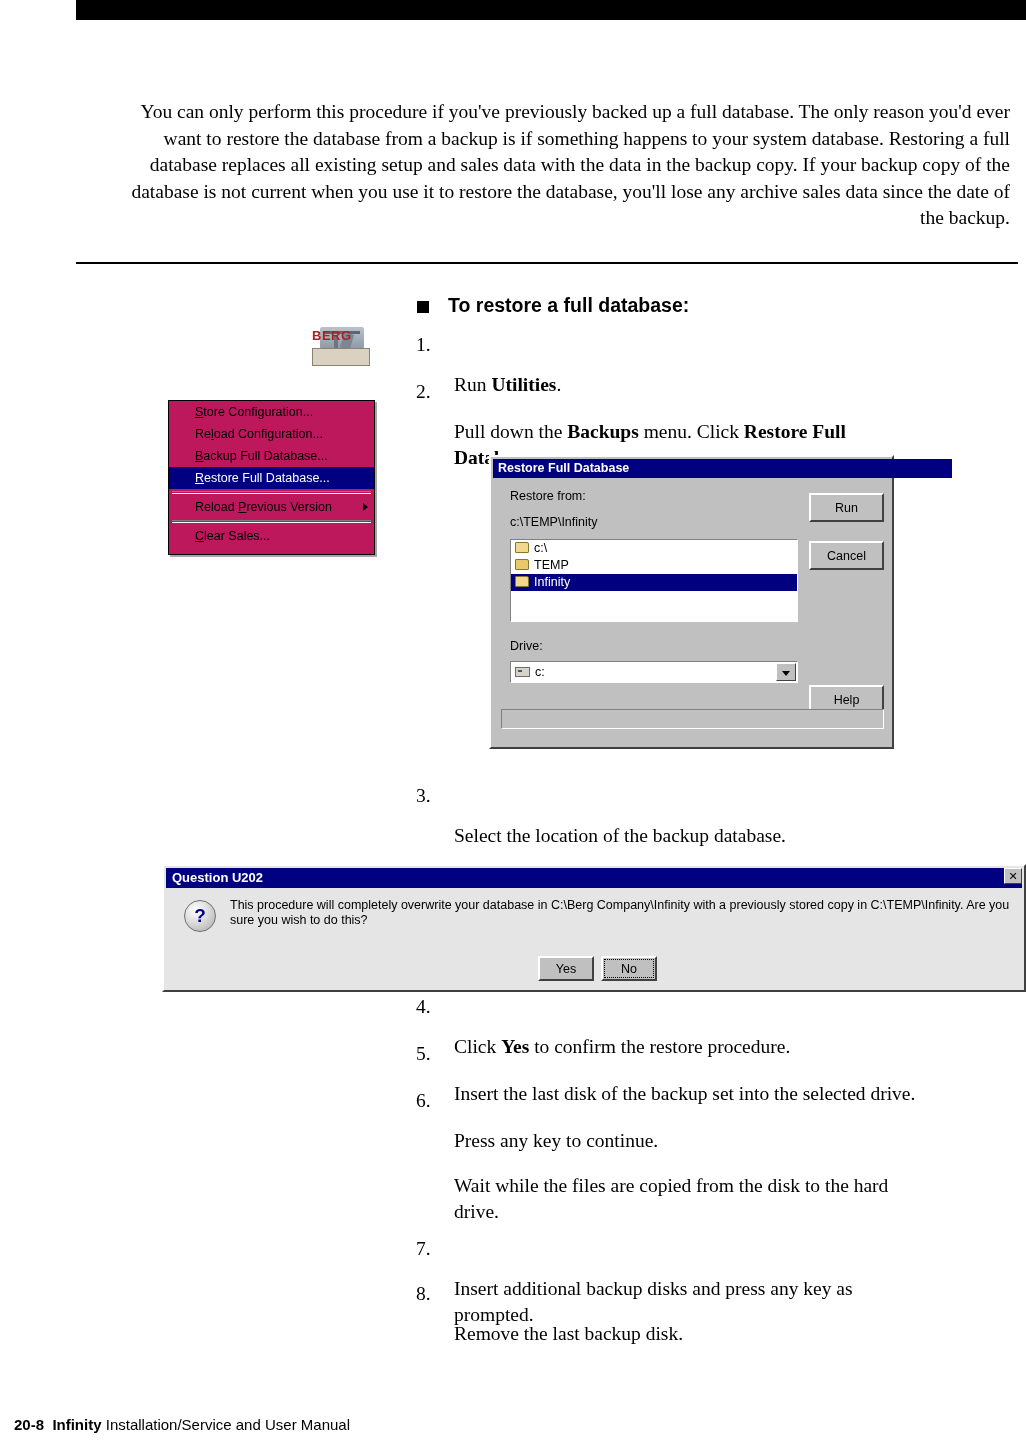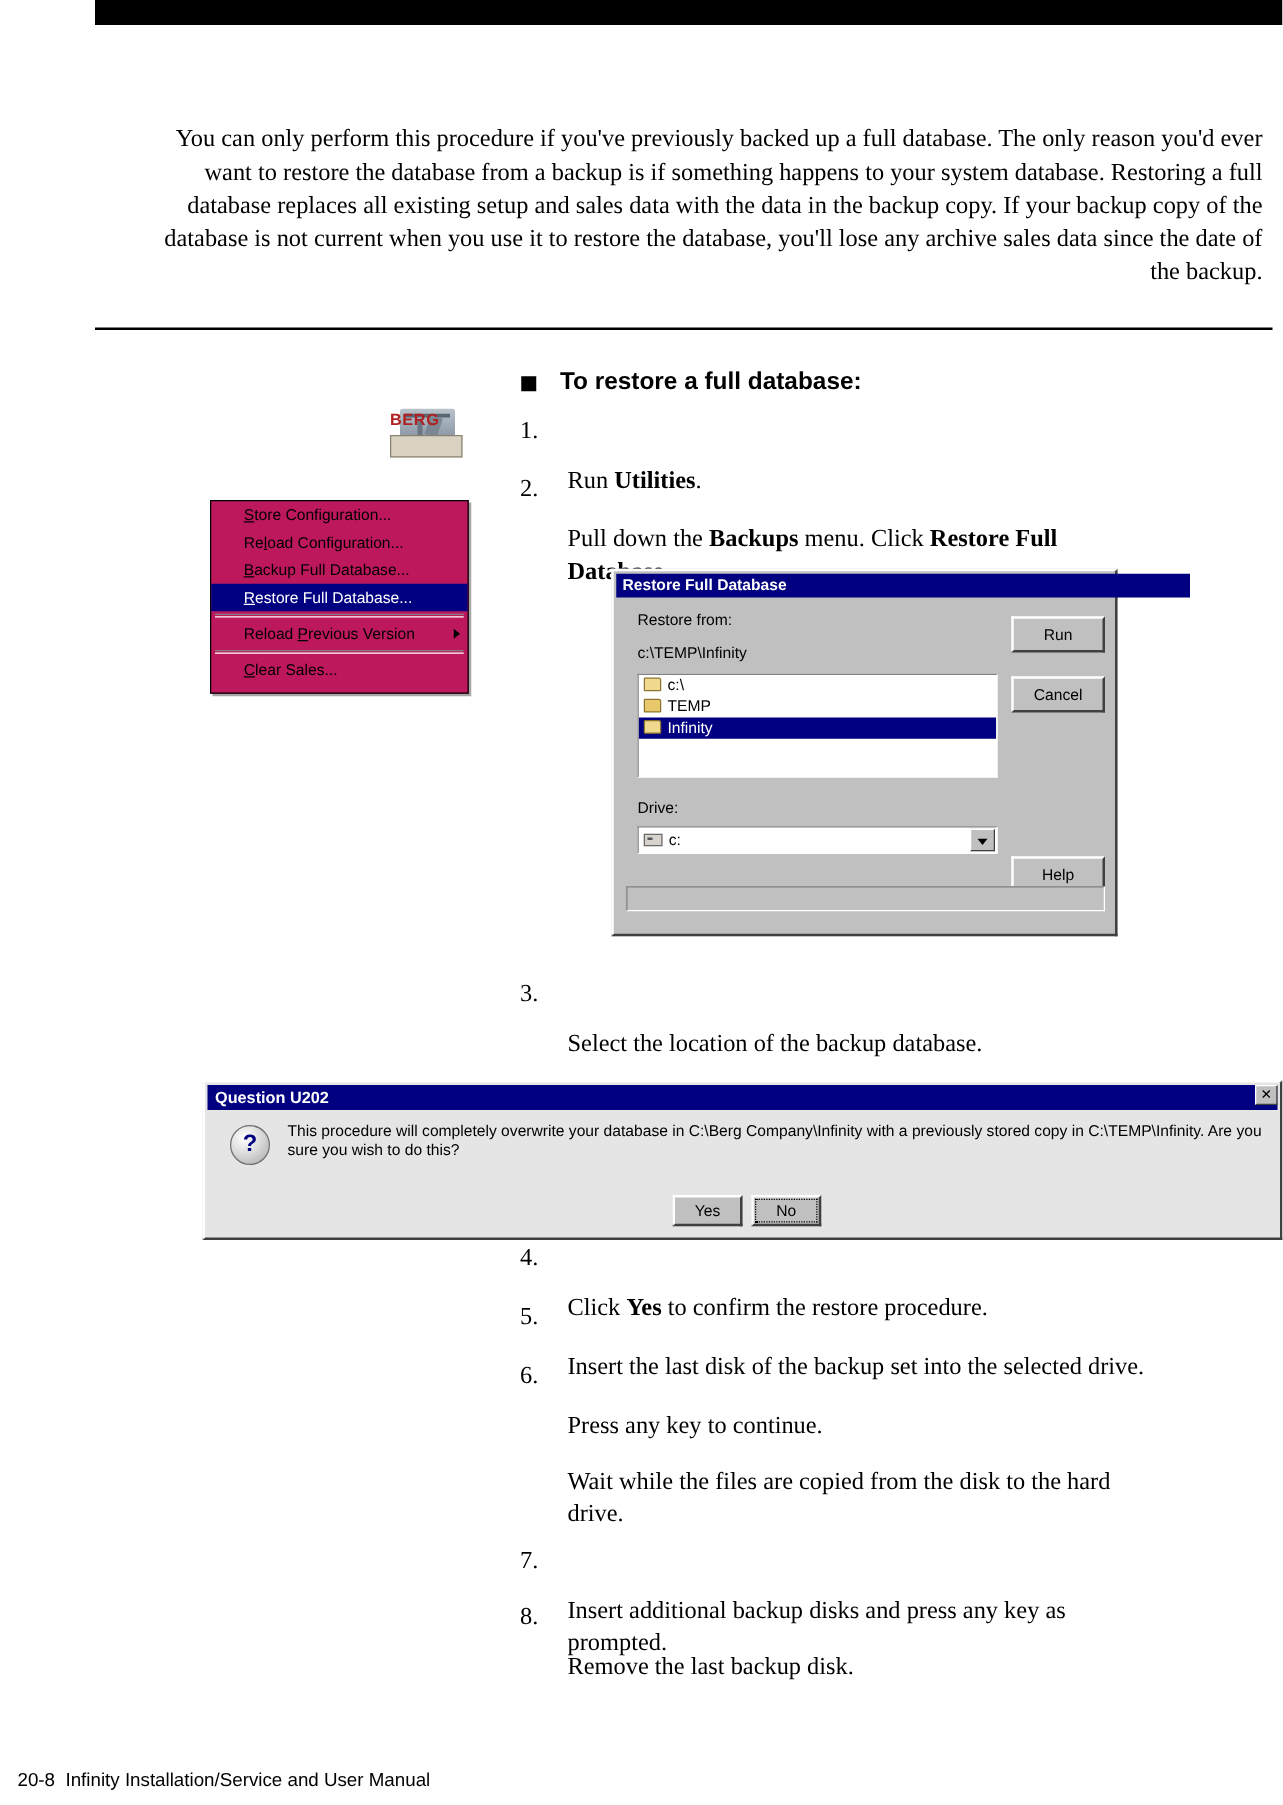--- a/index.html
+++ b/index.html
@@ -437,21 +437,21 @@
     width: 860px;
   }
 
   .footer {
     position: absolute;
     left: 14px;
     top: 1416px;
     font-family: "Liberation Sans", sans-serif;
     font-size: 15px;
   }
-  .footer .b { font-weight: normal; margin-top: 24px; }
+  .footer .b { font-weight: bold; margin-top: 24px; }
 </style>
 </head>
 <body>
 
 <div class="page">
 
   <div class="topbar"></div>
 
 
   <div class="intro">You can only perform this procedure if you've previously backed up a full database. The only reason you'd ever want to restore the database from a backup is if something happens to your system database. Restoring a full database replaces all existing setup and sales data with the data in the backup copy. If your backup copy of the database is not current when you use it to restore the database, you'll lose any archive sales data since the date of the backup.</div>

